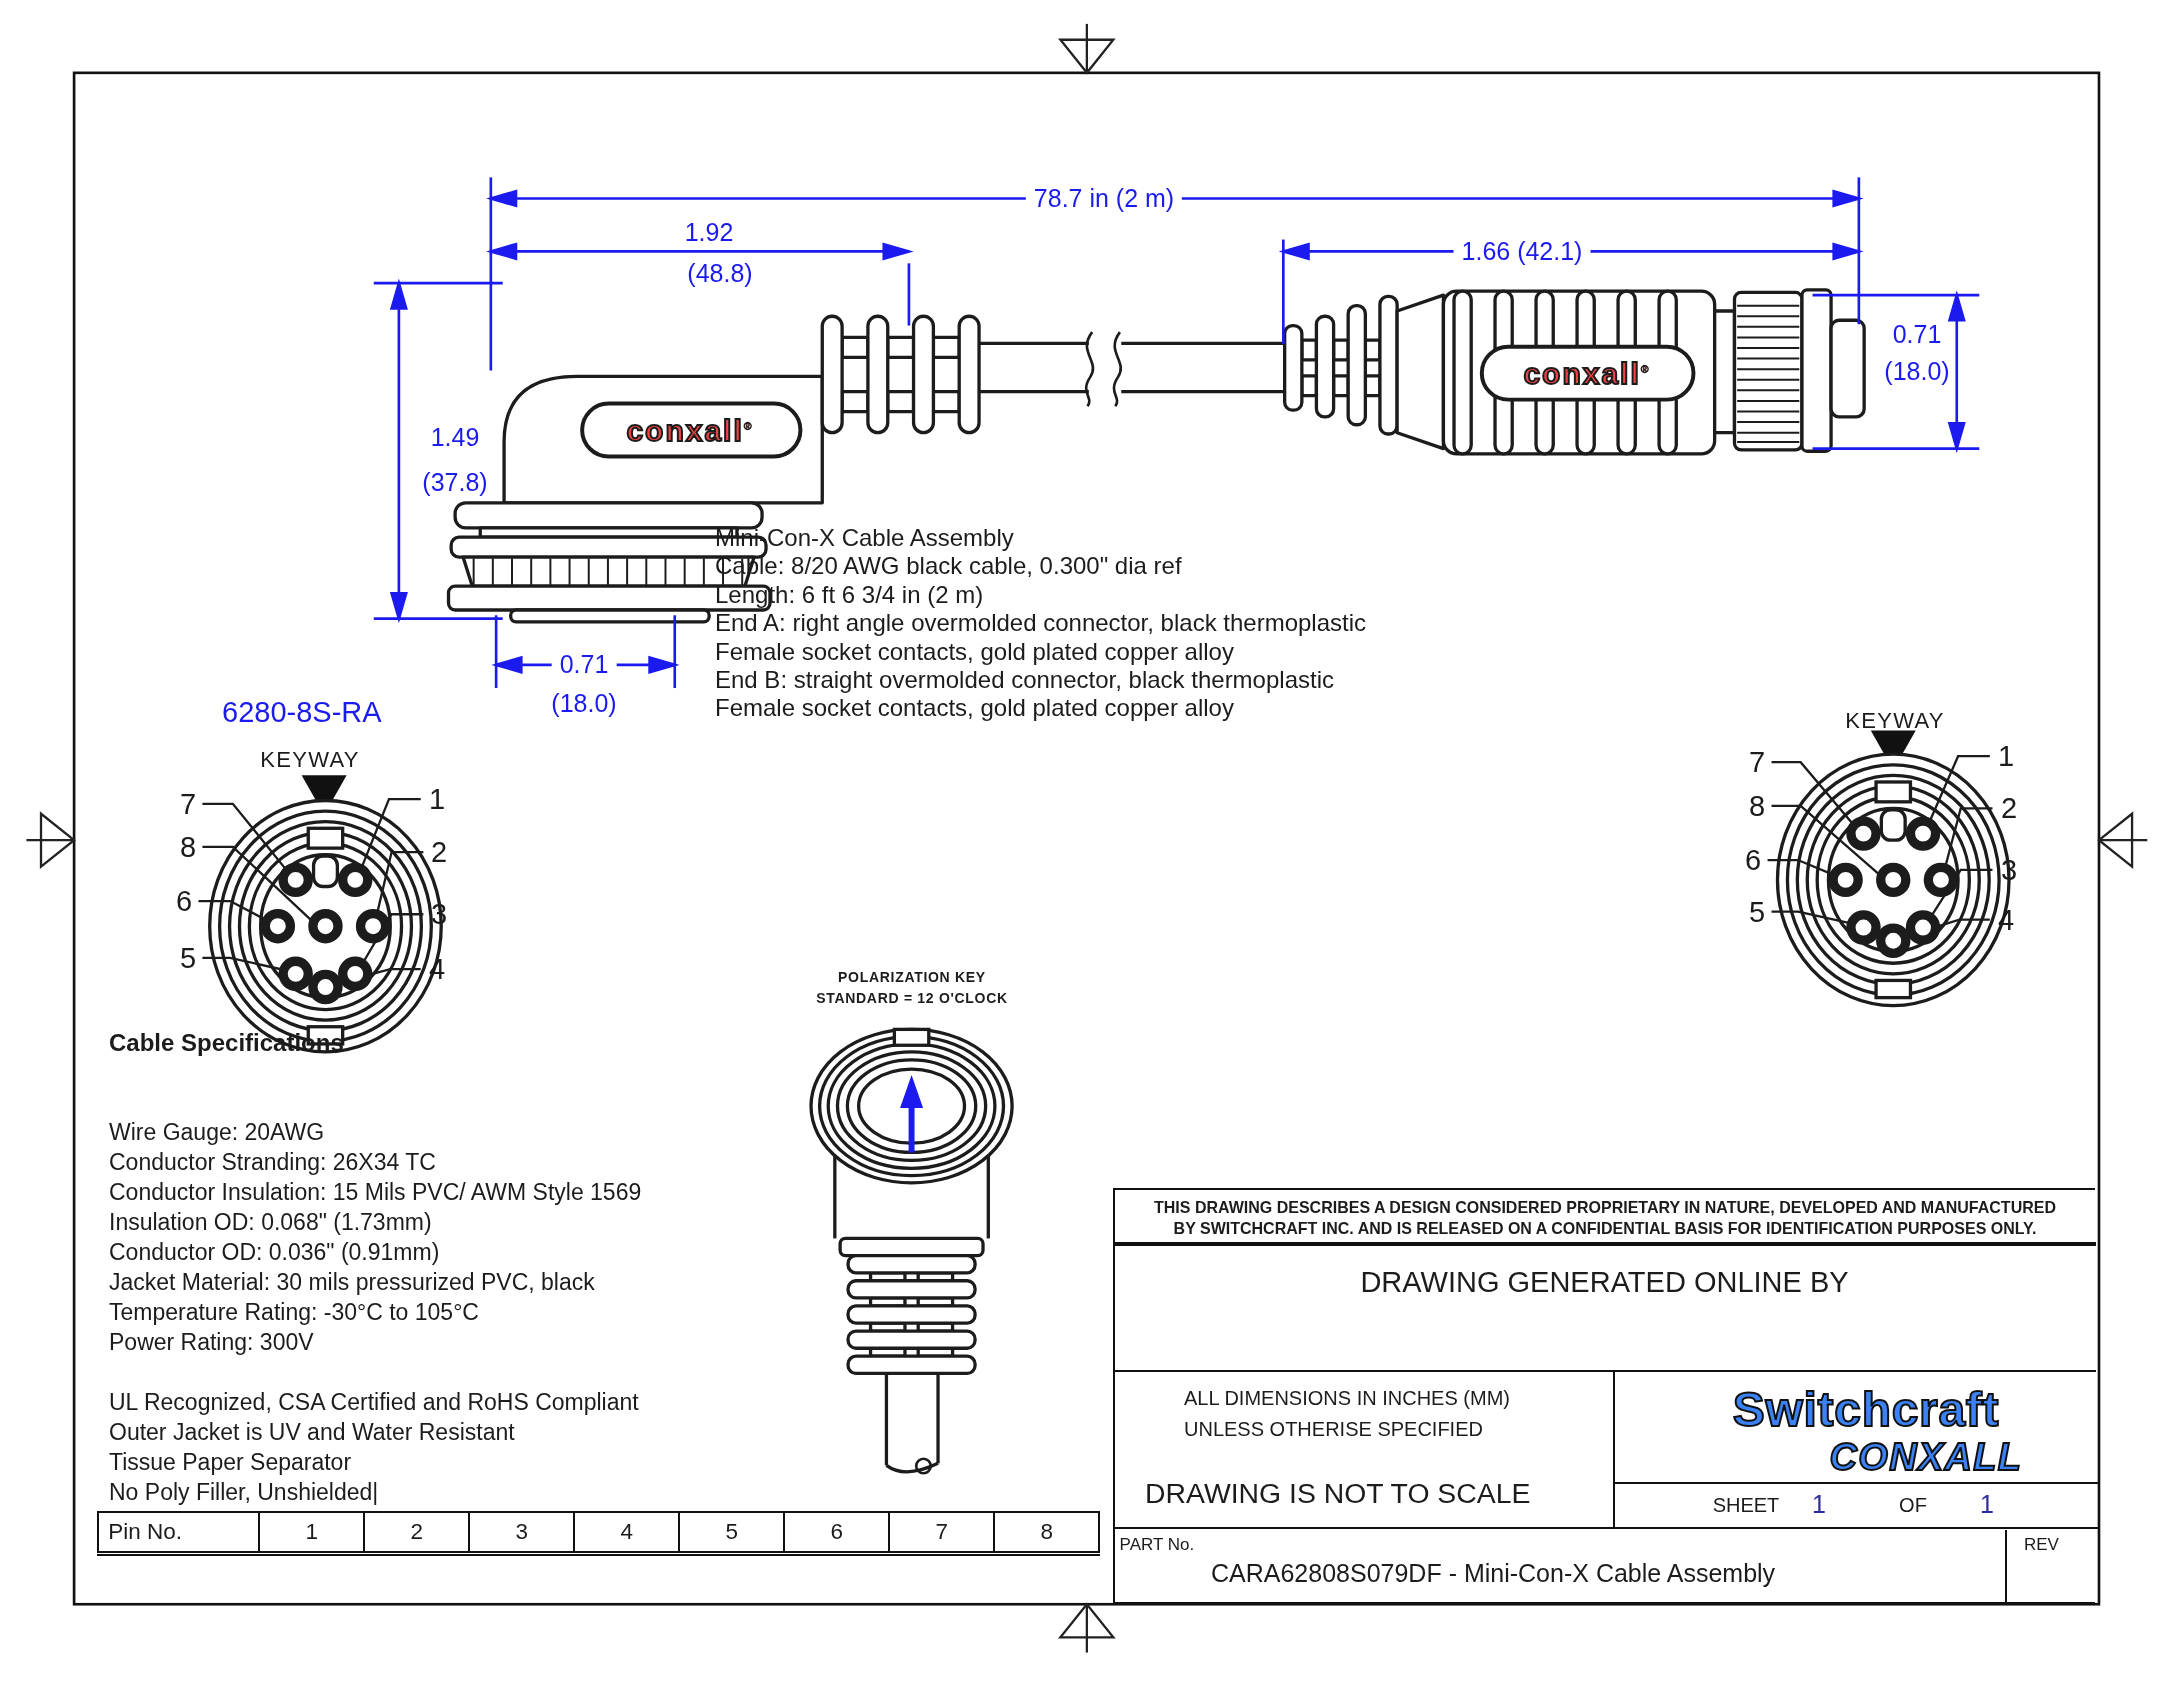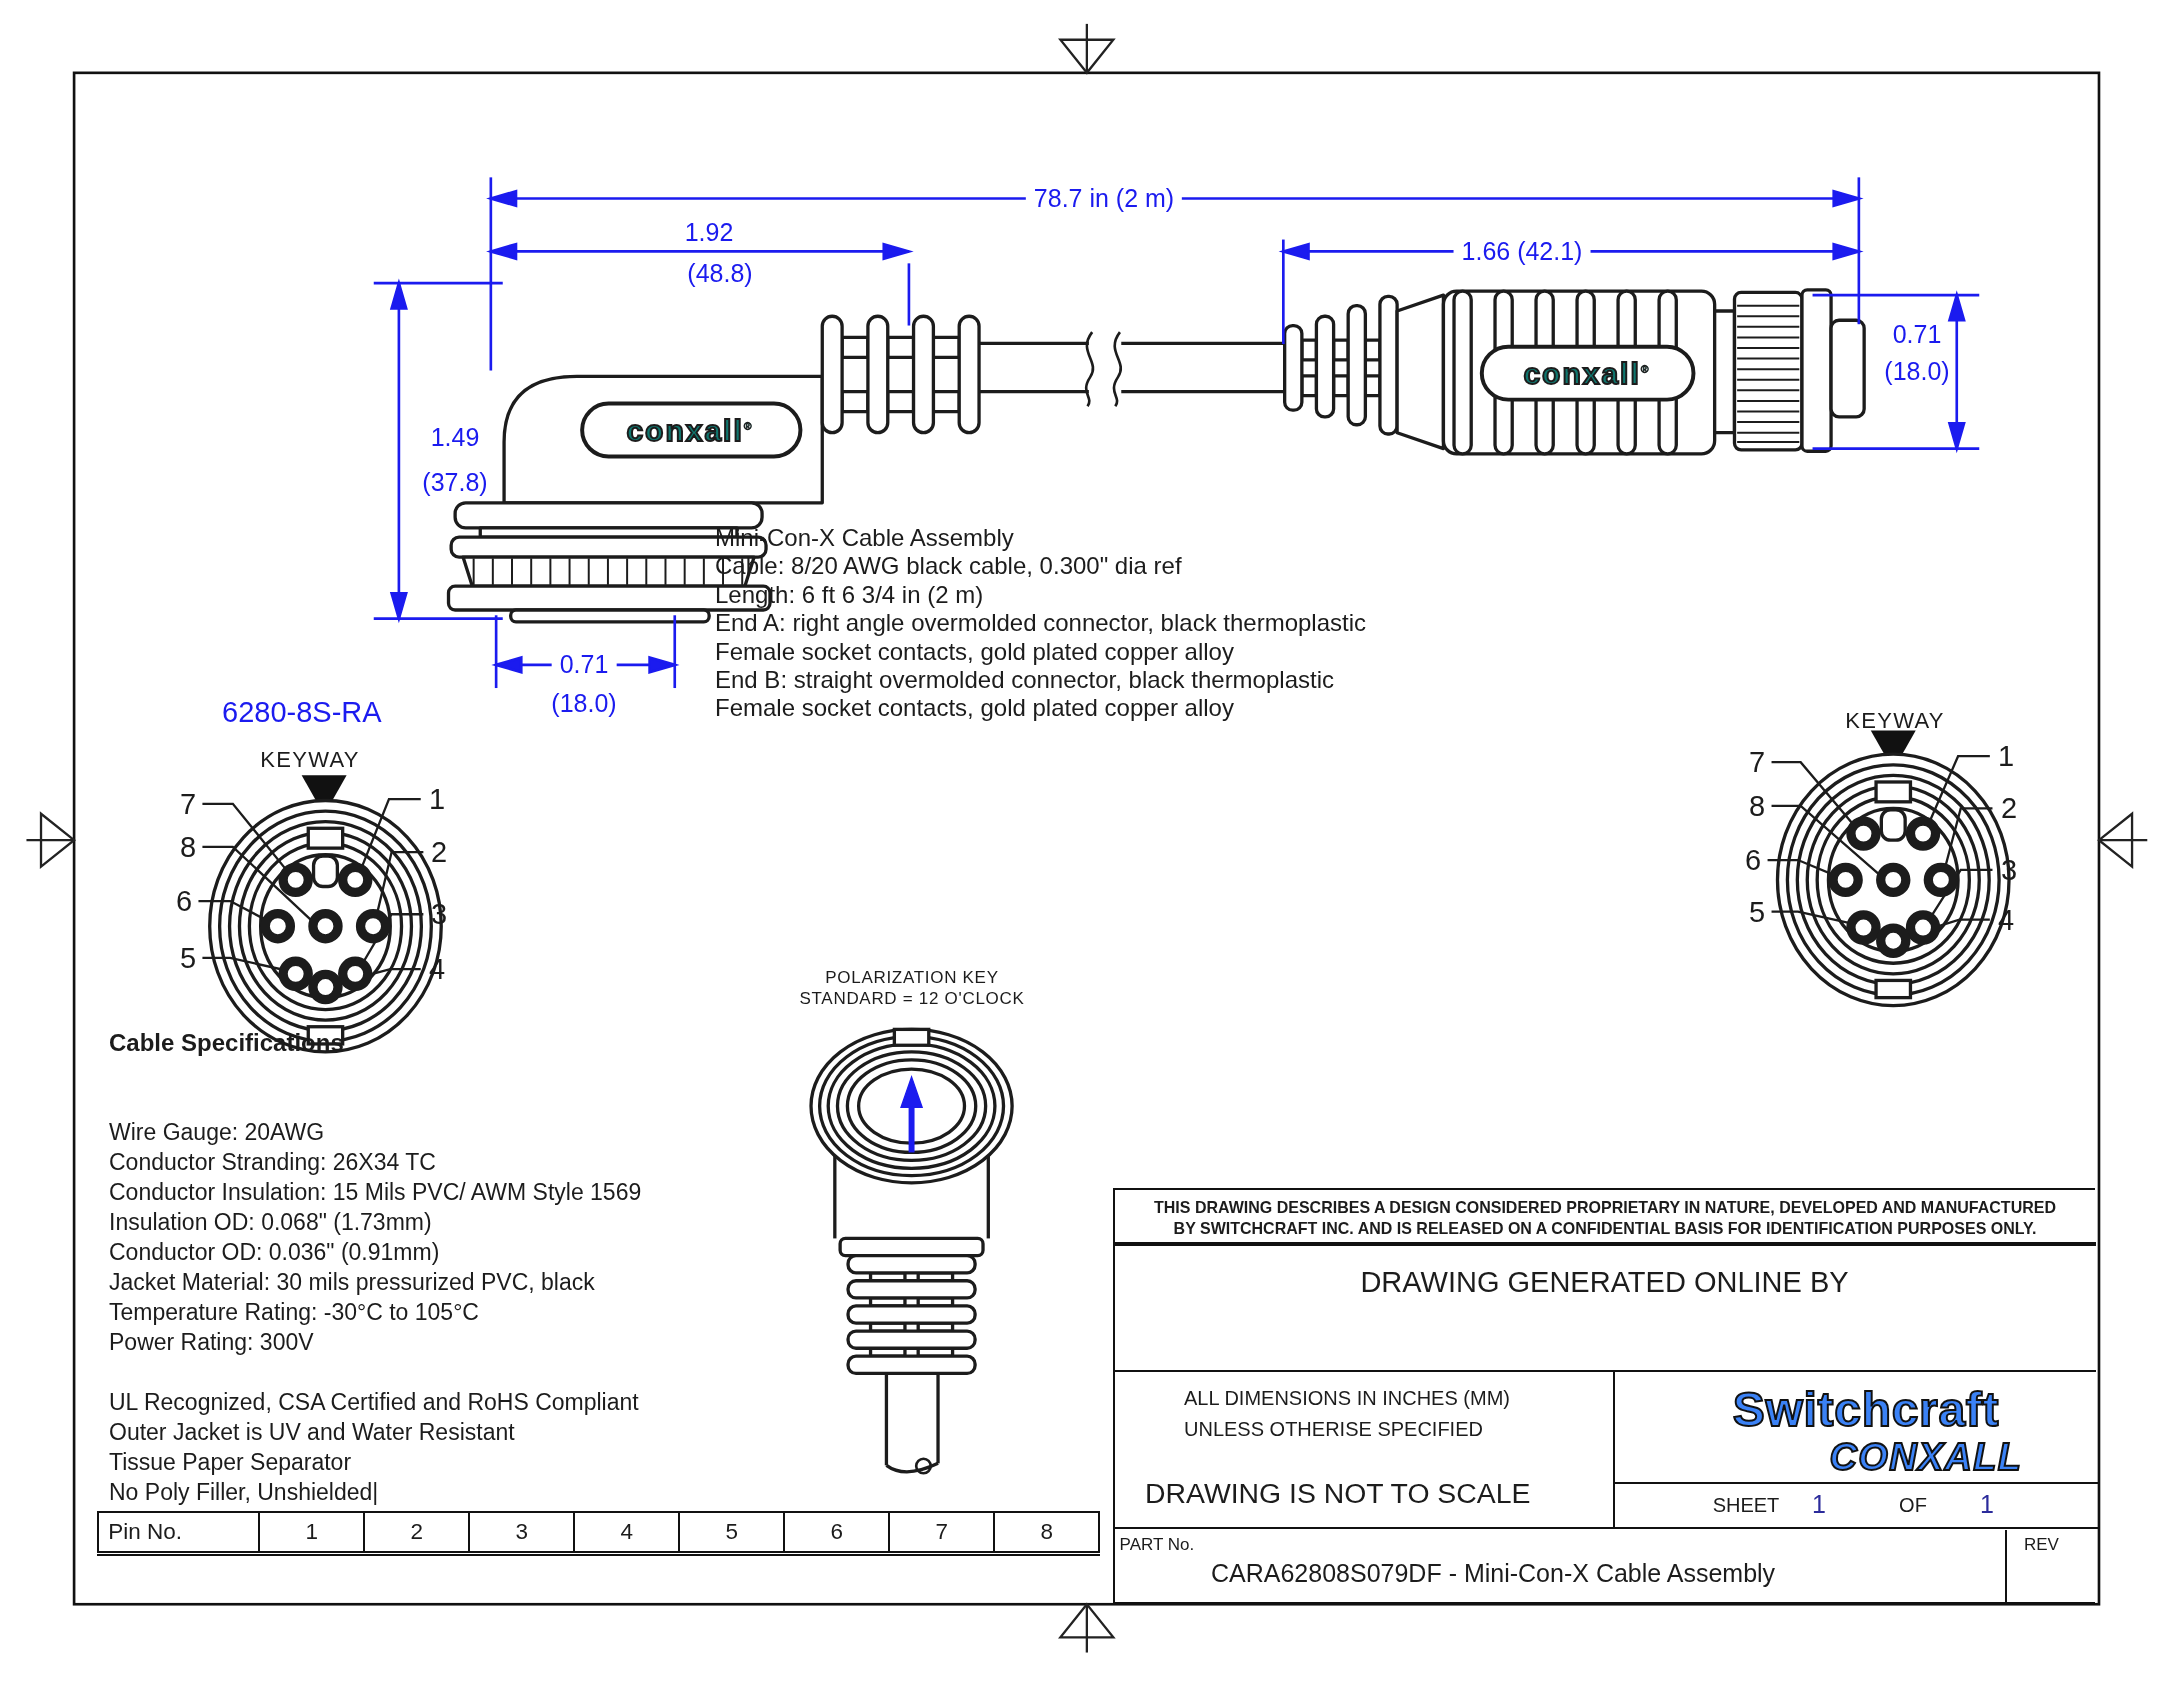--- a/index.html
+++ b/index.html
@@ -8,24 +8,24 @@
   #page svg{position:absolute;left:0;top:0;}
   .abs{position:absolute;}
   .ctr{transform:translate(-50%,-50%);white-space:nowrap;line-height:1;}
   .blue{color:var(--blue,#1b1bef);}
   .dim{font-size:25px;}
   .dimbg{background:#fff;padding:0 8px;}
   .pinnum{font-size:29px;color:#1c1c1c;}
   .keyway{font-size:22px;letter-spacing:1.3px;color:#1c1c1c;}
   .desc{font-size:24px;line-height:28.4px;white-space:nowrap;}
   .specs{font-size:23px;line-height:30px;white-space:nowrap;}
-  .capsule-logo{font-size:30px;font-weight:bold;letter-spacing:2px;color:#0f766e;
+  .capsule-logo{font-size:30px;font-weight:bold;letter-spacing:2px;color:#ef4444;
       -webkit-text-stroke:2px #1c1c1c;}
   .tb-border{position:absolute;border:2.6px solid #111;background:transparent;}
-  .polar-label{font-size:17px;font-weight:400;letter-spacing:0.7px;}
+  .polar-label{font-size:14px;font-weight:700;letter-spacing:0.7px;}
   table.wires{position:absolute;left:97px;top:1511px;border-collapse:collapse;
       table-layout:fixed;font-size:22.5px;}
   table.wires td{border:2.6px solid #111;height:38px;text-align:center;padding:0;}
   table.wires tr:first-child td{border-bottom:5.3px double #111;}
   table.wires td.lbl{text-align:left;padding-left:9.3px;width:150px;}
   table.wires td.c{width:103px;}
   .outline-logo{color:#3b82f6;-webkit-text-stroke:2px #111;font-weight:bold;}
 </style>
 </head>
 <body>

